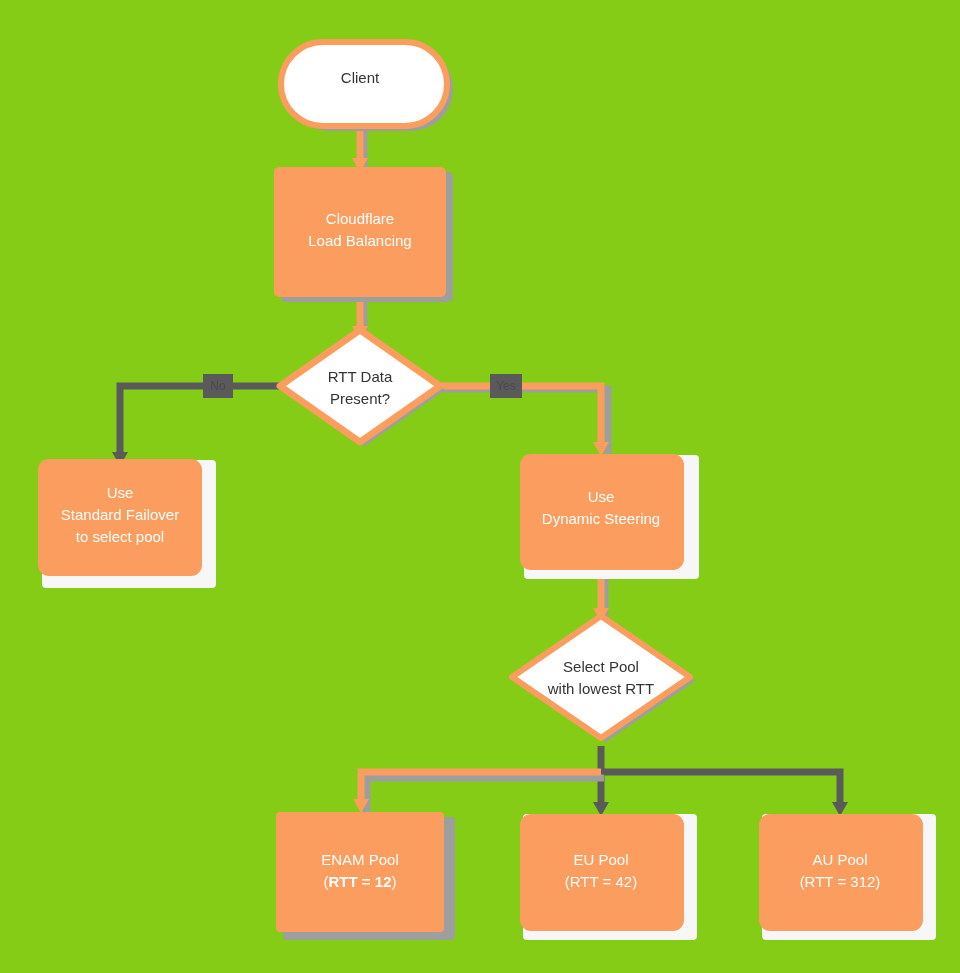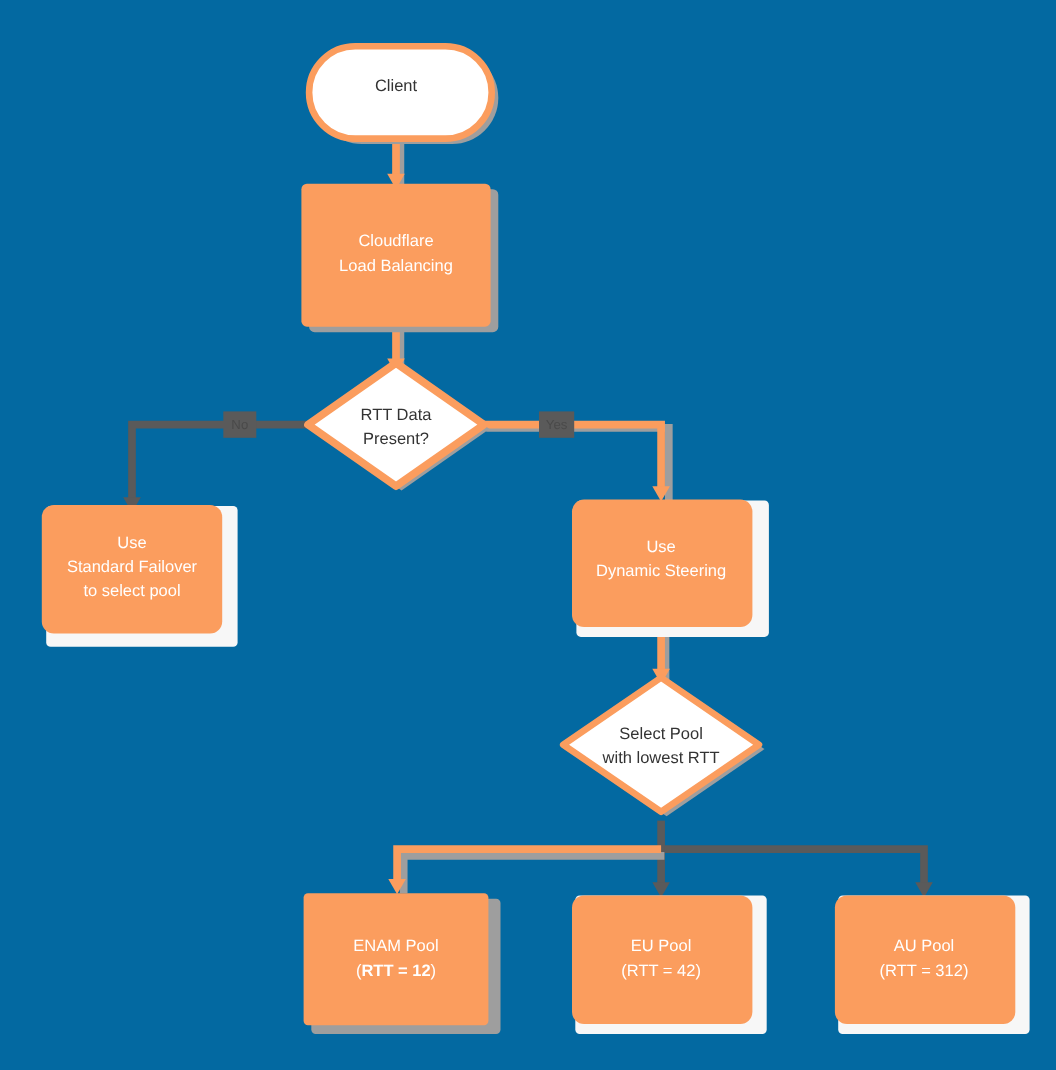--- a/index.html
+++ b/index.html
@@ -10,21 +10,21 @@
   body {
     width: 960px;
     height: 973px;
     font-family: "Liberation Sans", sans-serif;
     overflow: hidden;
   }
   #canvas {
     position: relative;
     width: 960px;
     height: 973px;
-    background: #0369a1;
+    background: #84cc16;
   }
   svg.layer {
     position: absolute;
     top: 0;
     left: 0;
     width: 960px;
     height: 973px;
   }
   .node-label {
     font-family: "Liberation Sans", sans-serif;

